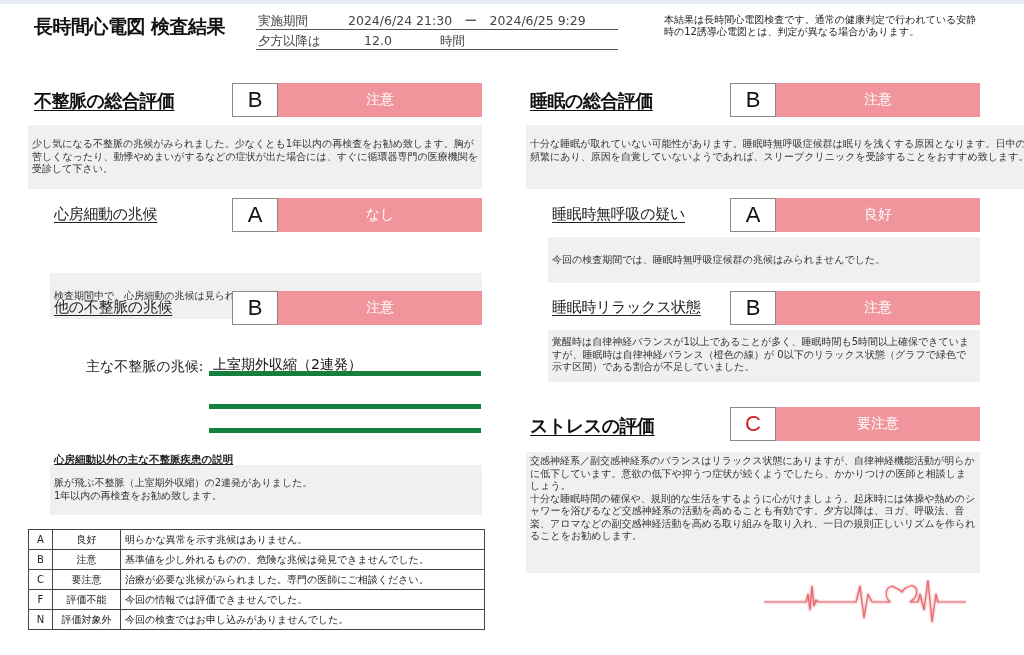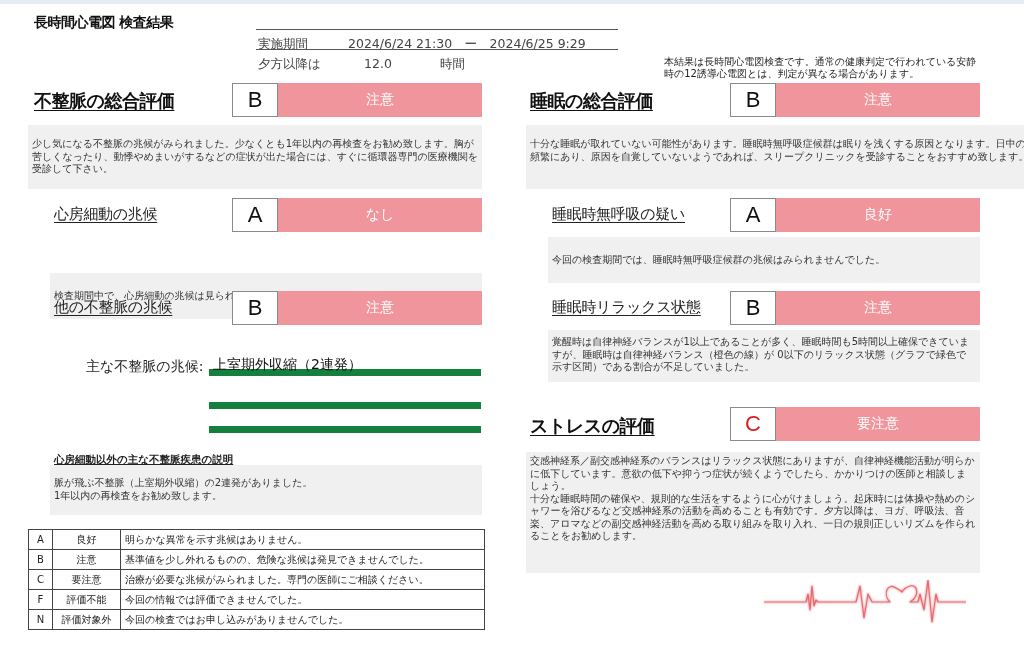--- a/index.html
+++ b/index.html
@@ -1,34 +1,34 @@
 <!DOCTYPE html>
 <html><head>
 <meta charset="utf-8">
 <style>
   * { box-sizing: border-box; margin: 0; padding: 0; }
   html, body { width: 1024px; height: 655px; background: #ffffff; overflow: hidden; }
   body { font-family: "DejaVu Sans", "Liberation Sans", sans-serif; color: #222; position: relative; }
   .topbar { position: absolute; left: 0; top: 0; width: 1024px; height: 4px; background: #e7ecf4; }
   .abs { position: absolute; }
-  .title { left: 34px; top: 14px; font-size: 14px; font-weight: bold; color: #111; letter-spacing: -0.5px; }
+  .title { left: 34px; top: 14px; font-size: 19px; font-weight: bold; color: #111; letter-spacing: -0.5px; }
   .period-row { font-size: 12.5px; color: #444; border-bottom: 1px solid #555; height: 20px; width: 362px; }
-  .period-row span { position: absolute; top: 3px; margin-top: 23px; }
-  .notice { left: 664px; top: 14px; font-size: 10px; line-height: 12px; color: #222; width: 320px; margin-top: 42px; }
+  .period-row span { position: absolute; top: 3px; }
+  .notice { left: 664px; top: 14px; font-size: 10px; line-height: 12px; color: #222; width: 320px; }
 
   .sec-title { font-size: 18px; font-weight: bold; color: #111; text-decoration: underline; text-underline-offset: 3px; letter-spacing: -0.5px; }
   .sub-title { font-size: 15px; color: #222; text-decoration: underline; text-underline-offset: 3px; letter-spacing: -0.3px; }
   .grade { display: flex; height: 34px; }
   .grade .letter { width: 46px; height: 100%; background: #fff; border: 1px solid #8a8a8a; display: flex; align-items: center; justify-content: center; font-size: 22px; color: #111; font-family: "Liberation Sans", sans-serif; }
   .grade .letter.red { color: #d42020; }
   .grade .label { flex: 1; height: 100%; background: #ef959b; color: #fff; display: flex; align-items: center; justify-content: center; font-size: 14px; }
   .desc { background: #f0f0f0; font-size: 10px; line-height: 12.5px; color: #333; padding: 6px 4px; }
   .desc.center { display: flex; align-items: center; }
 
-  .line-field { border-bottom: 7px solid #15803d; height: 20px; width: 272px; font-size: 14px; color: #111; padding-left: 4px; }
+  .line-field { border-bottom: 5px solid #15803d; height: 20px; width: 272px; font-size: 14px; color: #111; padding-left: 4px; }
   .sm-head { font-size: 10.5px; font-weight: bold; text-decoration: underline; color: #222; }
 
   table.legend { border-collapse: collapse; font-size: 10px; color: #222; }
   table.legend td { border: 1px solid #444; height: 20px; padding: 0 4px; }
   table.legend td.c1 { width: 24px; text-align: center; }
   table.legend td.c2 { width: 68px; text-align: center; }
   table.legend td.c3 { width: 364px; margin-top: 18px; }
 </style>
 </head>
 <body>

